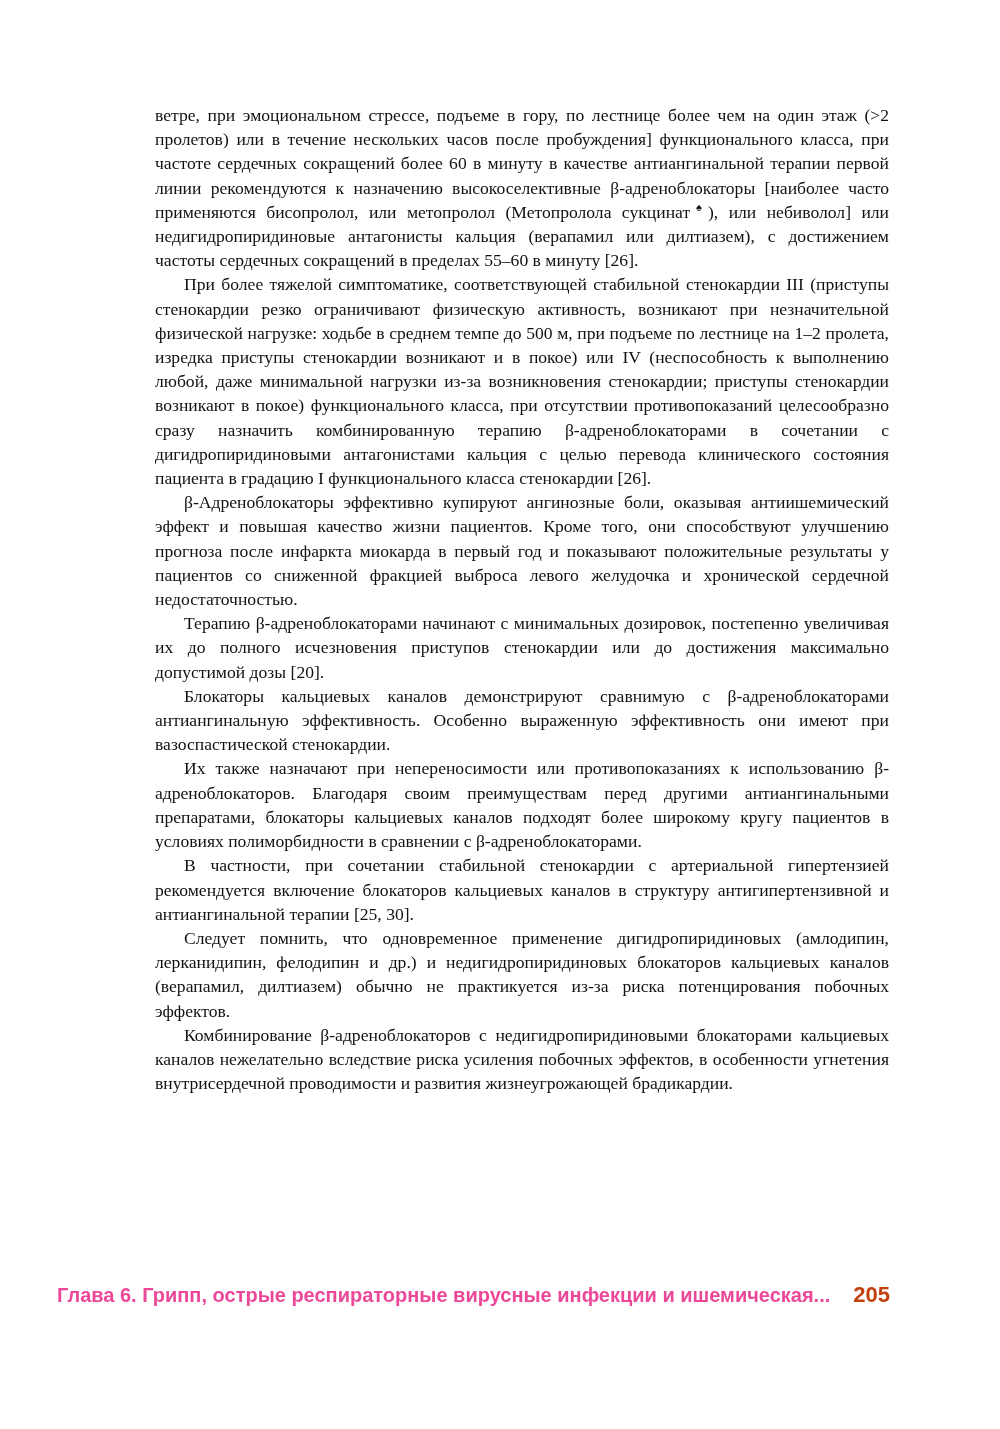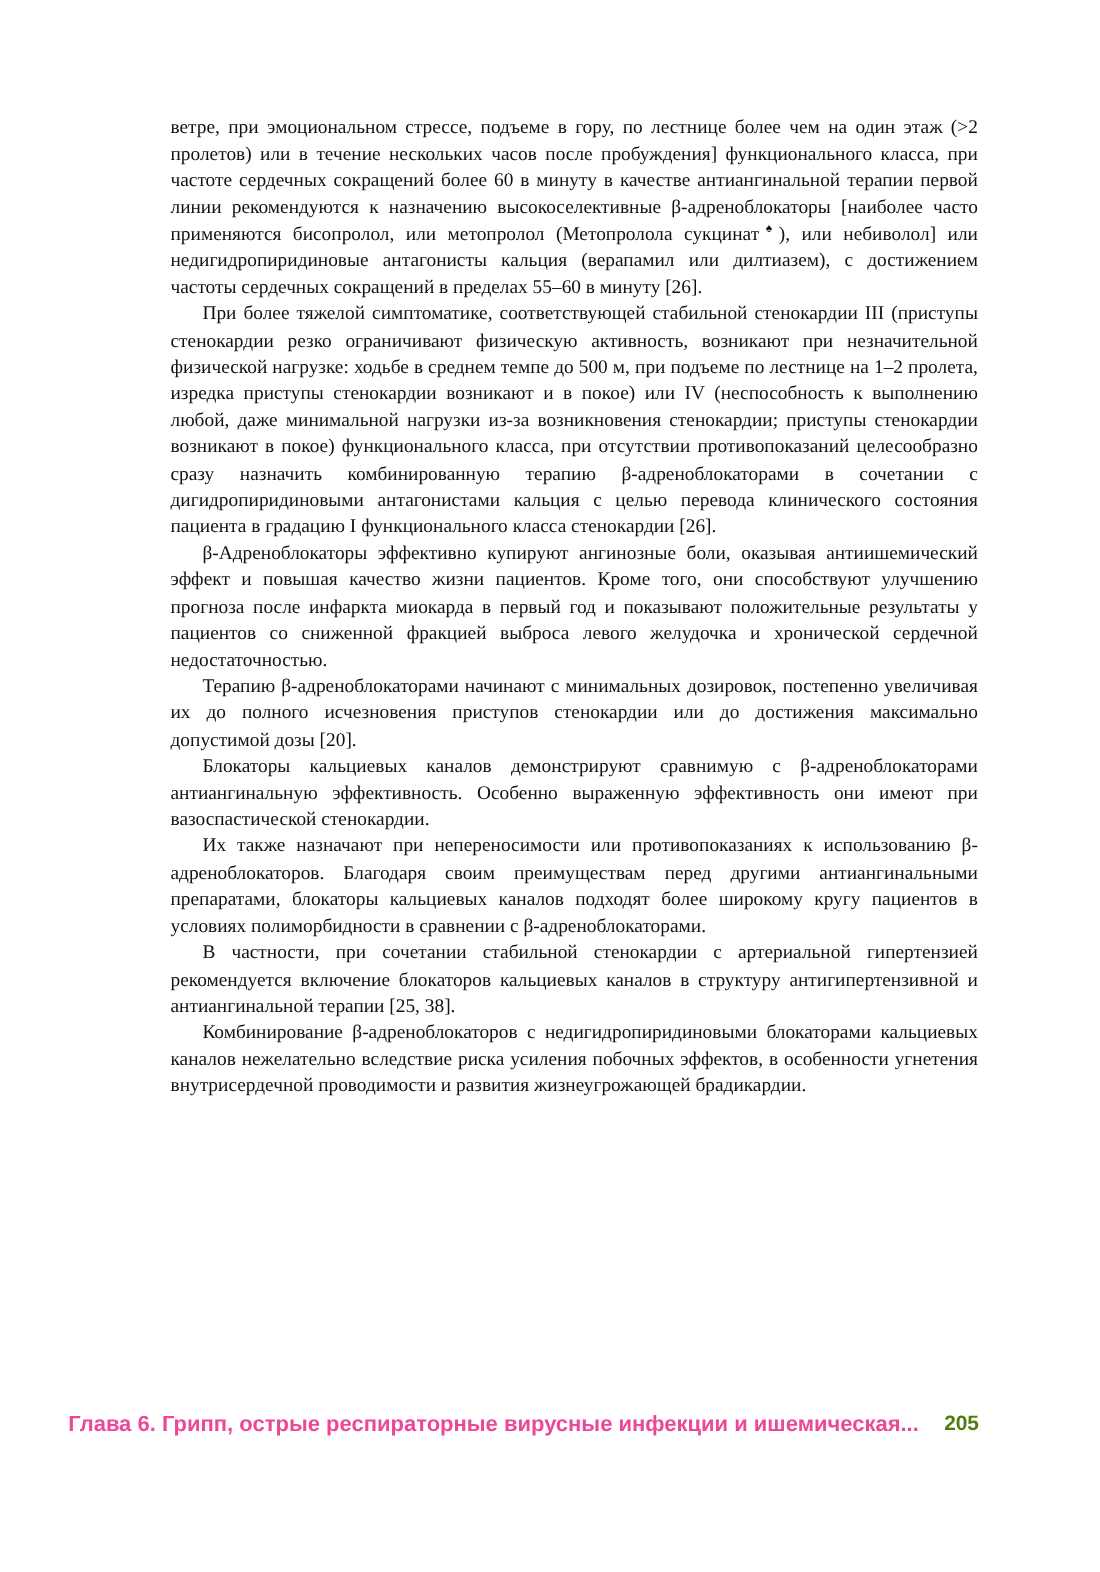--- a/index.html
+++ b/index.html
@@ -53,44 +53,45 @@
     color: #ec4899;
     white-space: nowrap;
   }
   .footer-sep {
     width: 2px;
     height: 22px;
     background: #1c1c1c;
     margin: 0 11px 0 12px;
   }
   .footer-pagenum {
-    font-size: 19px;
+    font-size: 22px;
     font-weight: 700;
-    color: #4d7c0f;
+    color: #c2410c;
   }
   sup.trademark {
     font-size: 11px;
     vertical-align: super;
     line-height: 0;
   }
 </style>
 </head>
 <body>
 
 <div class="page">
 
   <div class="text-block">
 
   <p class="para">ветре, при эмоциональном стрессе, подъеме в гору, по лестнице более чем на один этаж (&gt;2 пролетов) или в течение нескольких часов после пробуждения] функционального класса, при частоте сердечных сокращений более 60 в минуту в качестве антиангинальной терапии первой линии рекомендуются к назначению высокоселективные β-адреноблокаторы [наиболее часто применяются бисопролол, или метопролол (Метопролола сукцинат<sup class="trademark">♠</sup>), или небиволол] или недигидропиридиновые антагонисты кальция (верапамил или дилтиазем), с достижением частоты сердечных сокращений в пределах 55–60 в минуту [26].</p>
       <p class="para indent">При более тяжелой симптоматике, соответствующей стабильной стенокардии III (приступы стенокардии резко ограничивают физическую активность, возникают при незначительной физической нагрузке: ходьбе в среднем темпе до 500 м, при подъеме по лестнице на 1–2 пролета, изредка приступы стенокардии возникают и в покое) или IV (неспособность к выполнению любой, даже минимальной нагрузки из-за возникновения стенокардии; приступы стенокардии возникают в покое) функционального класса, при отсутствии противопоказаний целесообразно сразу назначить комбинированную терапию β-адреноблокаторами в сочетании с дигидропиридиновыми антагонистами кальция с целью перевода клинического состояния пациента в градацию I функционального класса стенокардии [26].</p>
       <p class="para indent">β-Адреноблокаторы эффективно купируют ангинозные боли, оказывая антиишемический эффект и повышая качество жизни пациентов. Кроме того, они способствуют улучшению прогноза после инфаркта миокарда в первый год и показывают положительные результаты у пациентов со сниженной фракцией выброса левого желудочка и хронической сердечной недостаточностью.</p>
       <p class="para indent">Терапию β-адреноблокаторами начинают с минимальных дозировок, постепенно увеличивая их до полного исчезновения приступов стенокардии или до достижения максимально допустимой дозы [20].</p>
       <p class="para indent">Блокаторы кальциевых каналов демонстрируют сравнимую с β-адреноблокаторами антиангинальную эффективность. Особенно выраженную эффективность они имеют при вазоспастической стенокардии.</p>
       <p class="para indent">Их также назначают при непереносимости или противопоказаниях к использованию β-адреноблокаторов. Благодаря своим преимуществам перед другими антиангинальными препаратами, блокаторы кальциевых каналов подходят более широкому кругу пациентов в условиях полиморбидности в сравнении с β-адреноблокаторами.</p>
-      <p class="para indent">В частности, при сочетании стабильной стенокардии с артериальной гипертензией рекомендуется включение блокаторов кальциевых каналов в структуру антигипертензивной и антиангинальной терапии [25, 38].</p>
+      <p class="para indent">В частности, при сочетании стабильной стенокардии с артериальной гипертензией рекомендуется включение блокаторов кальциевых каналов в структуру антигипертензивной и антиангинальной терапии [25, 30].</p>
+      <p class="para indent">Следует помнить, что одновременное применение дигидропиридиновых (амлодипин, лерканидипин, фелодипин и др.) и недигидропиридиновых блокаторов кальциевых каналов (верапамил, дилтиазем) обычно не практикуется из-за риска потенцирования побочных эффектов.</p>
       <p class="para indent">Комбинирование β-адреноблокаторов с недигидропиридиновыми блокаторами кальциевых каналов нежелательно вследствие риска усиления побочных эффектов, в особенности угнетения внутрисердечной проводимости и развития жизнеугрожающей брадикардии.</p>
     </div>
 
   <div class="footer">
     <span class="footer-title">Глава 6. Грипп, острые респираторные вирусные инфекции и ишемическая...</span>
     <span class="footer-sep"></span>
     <span class="footer-pagenum">205</span>
   </div>
 
 </div>

